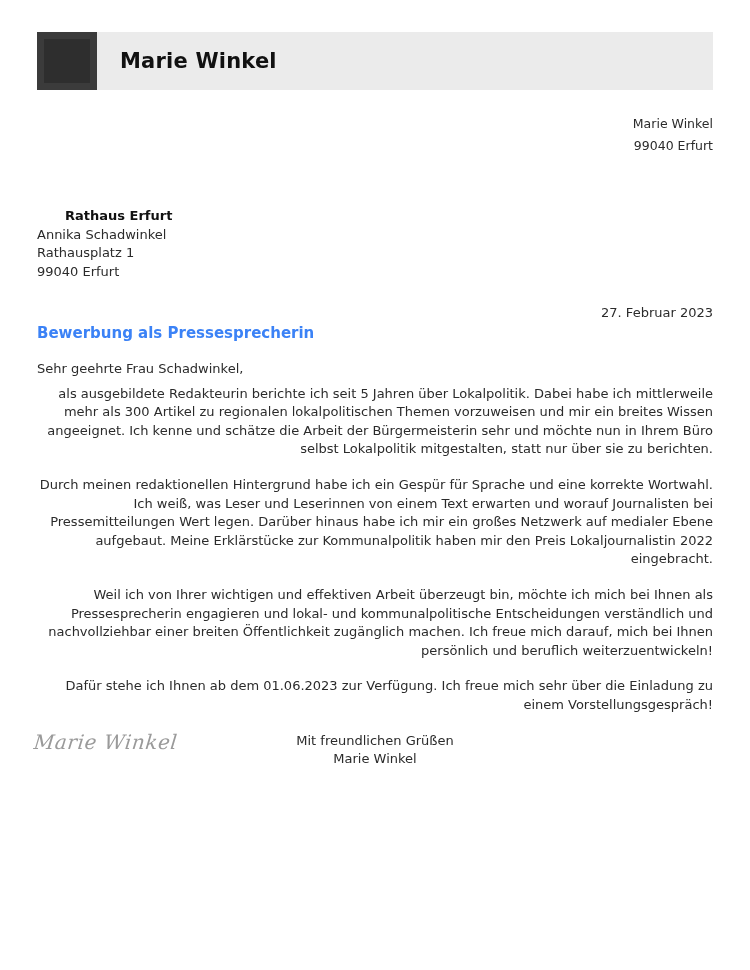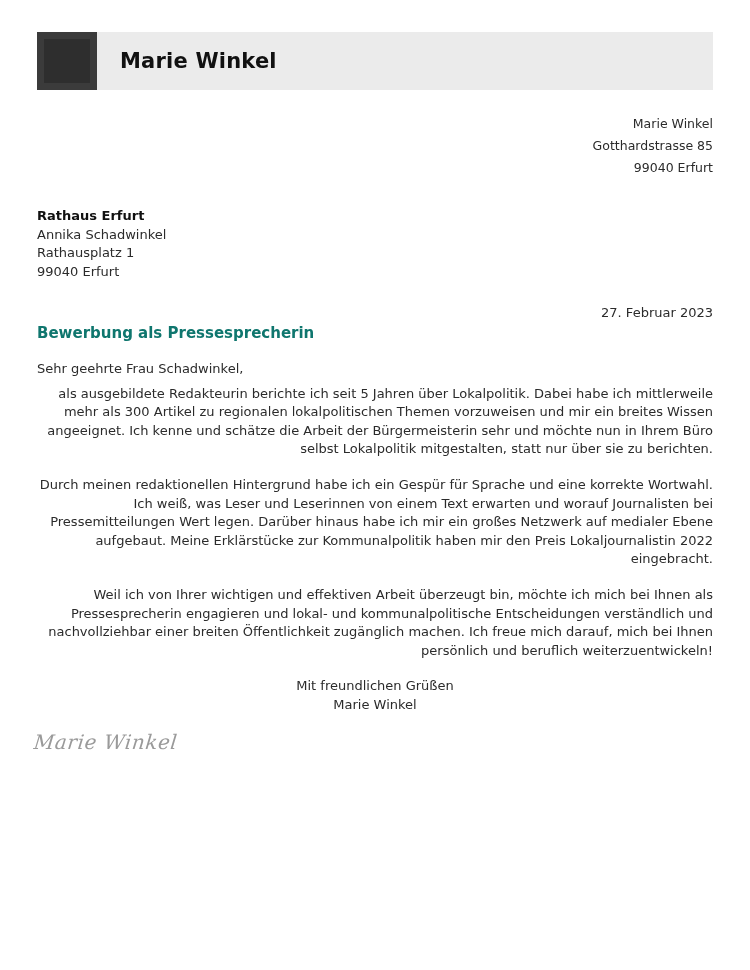--- a/index.html
+++ b/index.html
@@ -72,40 +72,41 @@
     position: absolute;
     left: 37px;
     top: 207px;
     font-size: 13px;
     line-height: 18.6px;
     color: #2b2b2b;
   }
   .recipient-org {
     font-weight: bold;
     color: #111111;
+    margin-left: 28px;
   }
 
   
   .date-line {
     position: absolute;
     right: 37px;
     top: 290px;
     font-size: 13px;
     color: #2b2b2b;
     margin-top: 15px;
   }
 
   
   .subject-line {
     position: absolute;
     left: 37px;
     top: 324px;
     font-size: 15px;
     font-weight: bold;
-    color: #0f766e;
+    color: #3b82f6;
   }
 
   
   .letter-body {
     position: absolute;
     left: 37px;
     top: 360px;
     width: 676px;
     font-size: 13px;
     line-height: 18.6px;
@@ -145,40 +146,40 @@
 
   <div class="header-band">
     <div class="header-logo">
       <div class="header-logo-inner"></div>
     </div>
     <div class="header-name">Marie Winkel</div>
   </div>
 
   <div class="sender-block">
     <div>Marie Winkel</div>
-    <div>Gotthardstrasse 85</div>
     <div>99040 Erfurt</div>
   </div>
 
   <div class="recipient-block">
     <div class="recipient-org">Rathaus Erfurt</div>
     <div>Annika Schadwinkel</div>
     <div>Rathausplatz 1</div>
     <div>99040 Erfurt</div>
   </div>
 
   <div class="date-line">27. Februar 2023</div>
 
   <div class="subject-line">Bewerbung als Pressesprecherin</div>
 
   <div class="letter-body">
     <p class="salutation">Sehr geehrte Frau Schadwinkel,</p>
     <p class="body-para">als ausgebildete Redakteurin berichte ich seit 5 Jahren über Lokalpolitik. Dabei habe ich mittlerweile mehr als 300 Artikel zu regionalen lokalpolitischen Themen vorzuweisen und mir ein breites Wissen angeeignet. Ich kenne und schätze die Arbeit der Bürgermeisterin sehr und möchte nun in Ihrem Büro selbst Lokalpolitik mitgestalten, statt nur über sie zu berichten.</p>
     <p class="body-para">Durch meinen redaktionellen Hintergrund habe ich ein Gespür für Sprache und eine korrekte Wortwahl. Ich weiß, was Leser und Leserinnen von einem Text erwarten und worauf Journalisten bei Pressemitteilungen Wert legen. Darüber hinaus habe ich mir ein großes Netzwerk auf medialer Ebene aufgebaut. Meine Erklärstücke zur Kommunalpolitik haben mir den Preis Lokaljournalistin 2022 eingebracht.</p>
     <p class="body-para">Weil ich von Ihrer wichtigen und effektiven Arbeit überzeugt bin, möchte ich mich bei Ihnen als Pressesprecherin engagieren und lokal- und kommunalpolitische Entscheidungen verständlich und nachvollziehbar einer breiten Öffentlichkeit zugänglich machen. Ich freue mich darauf, mich bei Ihnen persönlich und beruflich weiterzuentwickeln!</p>
+    <p class="body-para">Dafür stehe ich Ihnen ab dem 01.06.2023 zur Verfügung. Ich freue mich sehr über die Einladung zu einem Vorstellungsgespräch!</p>
     <div class="closing">
       <div>Mit freundlichen Grüßen</div>
       <div>Marie Winkel</div>
     </div>
   </div>
 
   <div class="signature">Marie Winkel</div>
 
 </div>
 

